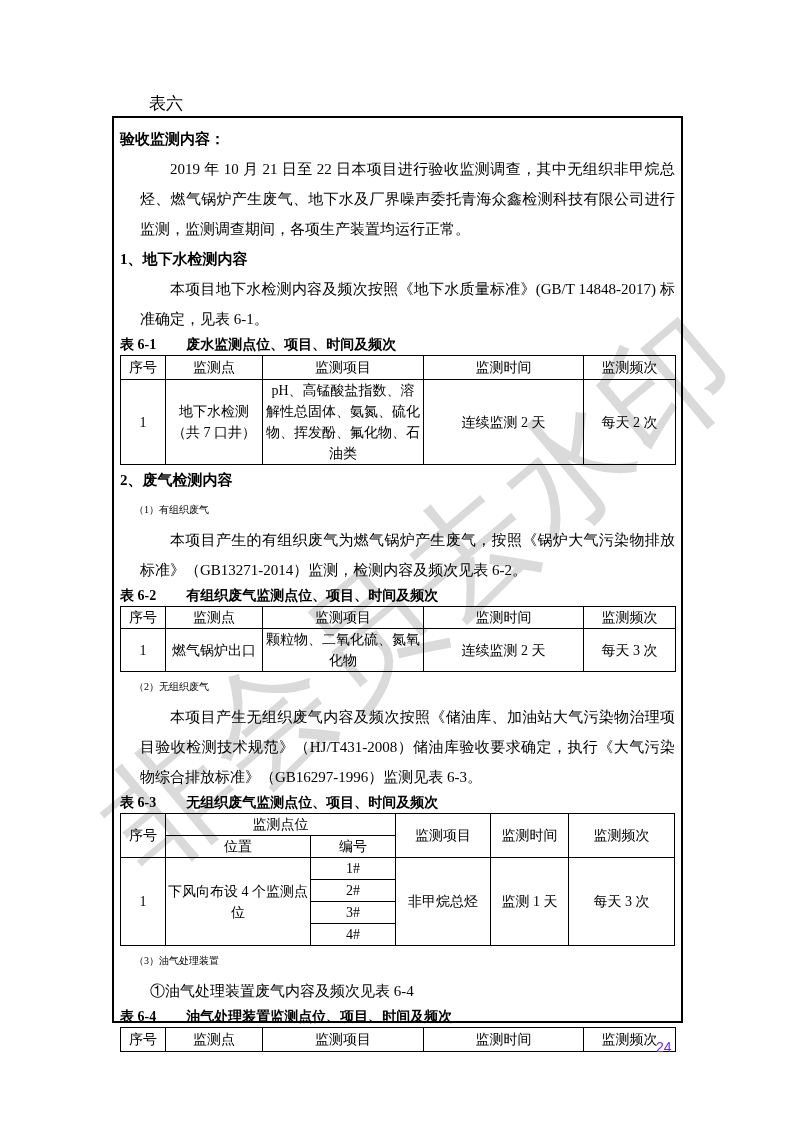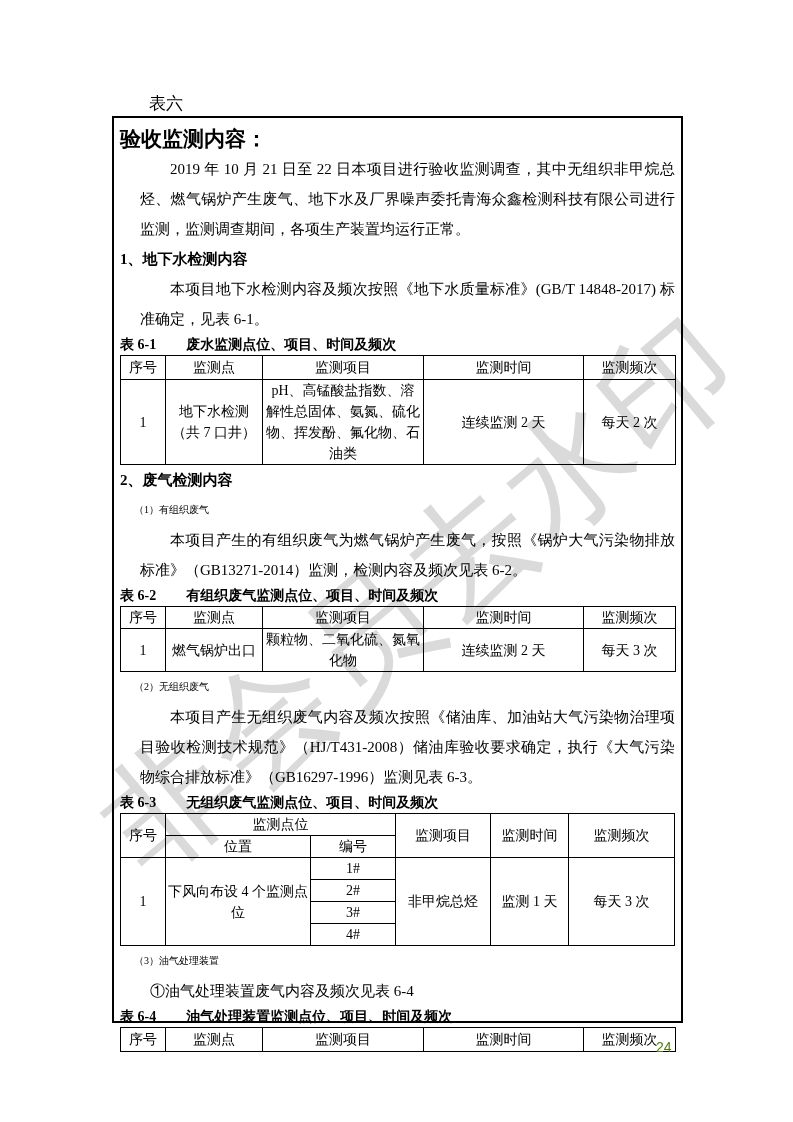--- a/index.html
+++ b/index.html
@@ -28,21 +28,21 @@
     position:absolute; left:117px; top:92px;
     font-size:17px; font-weight:normal; z-index:2;margin-left:32px;
   }
   .main-box {
     position:absolute; left:112px; top:116px;
     width:571px; height:907px;
     border:2px solid #000;
     padding:6px 6px 0 6px;
     z-index:1;
   }
-  .heading-main { font-size:21px; font-weight:bold; line-height:30px; }
+  .heading-main { font-size:15px; font-weight:bold; line-height:30px; }
   .para { font-size:15px; line-height:30px; text-indent:2em; text-align:justify;margin-left:20px; }
   .sec-title { font-size:15px; font-weight:bold; line-height:30px; }
   .sub-title { font-size:10px; line-height:30px; padding-left:14px; }
   .sub-title2 { font-size:15px; line-height:30px; padding-left:30px; }
   .tbl-caption {
     font-size:14px; font-weight:bold; line-height:21px;
   }
   .tbl-caption .cap-label { margin-right:30px; }
   table {
     width:555px; table-layout:fixed; border-collapse:collapse;
@@ -68,21 +68,21 @@
   .t63 col.c6 { width:106px; }
   .hrow { height:24px; }
   .hrow-s { height:22px; }
   .drow-tall { height:66px; }
   .drow { height:24px; }
   .t63 .hrow1 { height:21px; }
   .t63 .hrow2 { height:20px; }
   .t63 .srow { height:21px; }
   .page-number {
     position:absolute; left:656px; top:1039px;
-    font-size:14px; color:#4d7c0f;
+    font-size:14px; color:#6d28d9;
     font-family:"Liberation Sans", sans-serif;
     z-index:2;
   }
 </style>
 </head>
 <body>
 
 <div class="page">
 
   <div class="watermark">非会员去水印</div>

